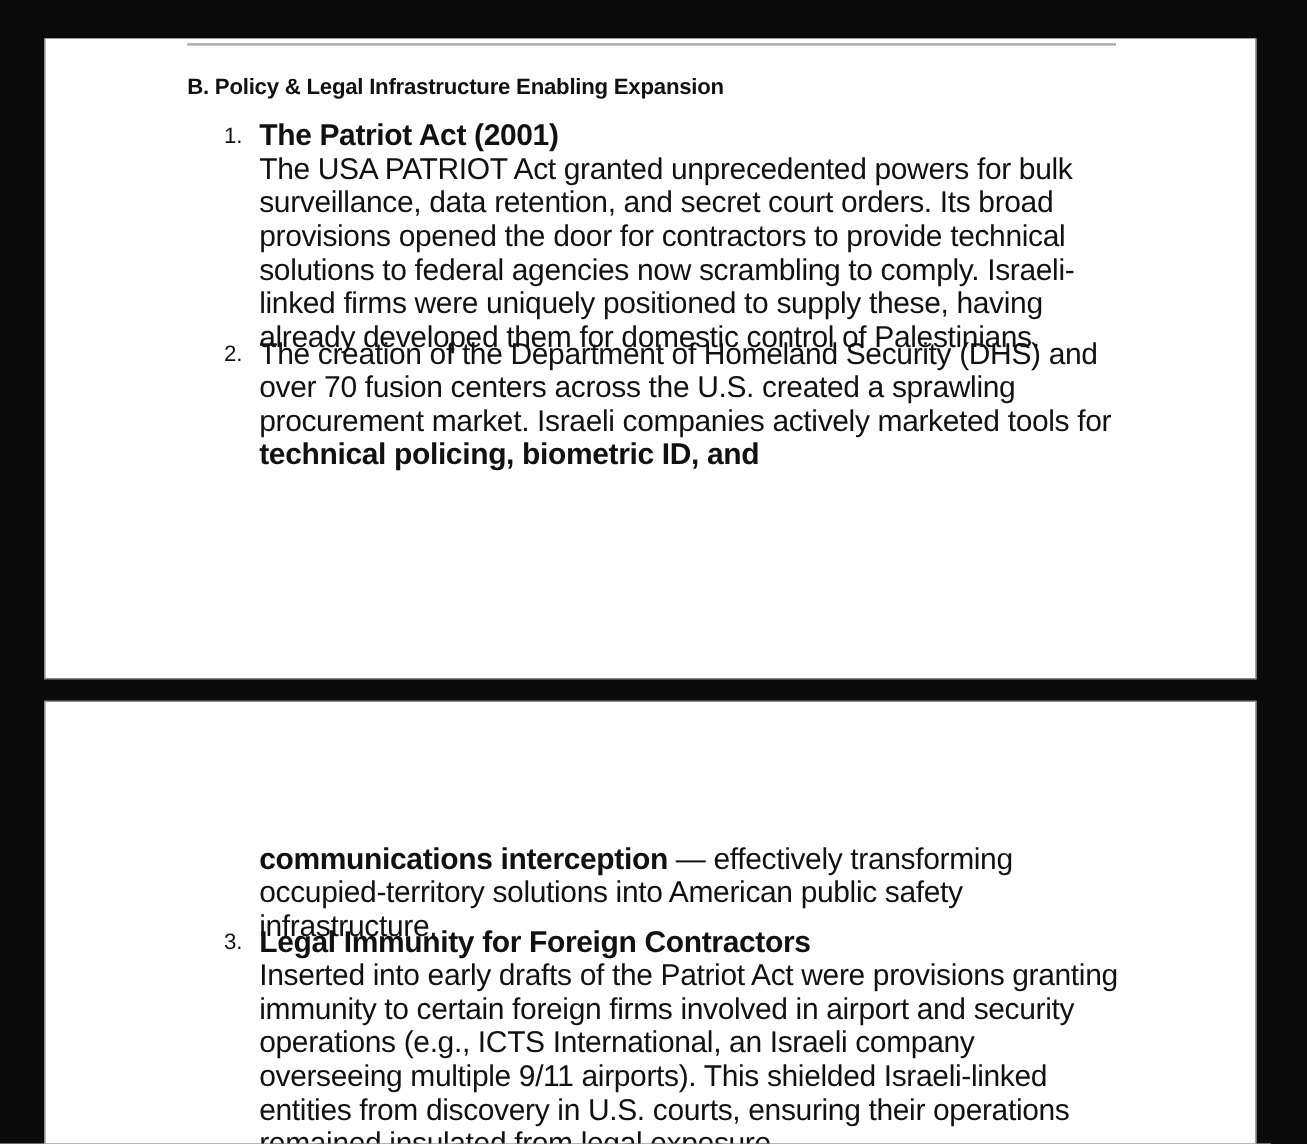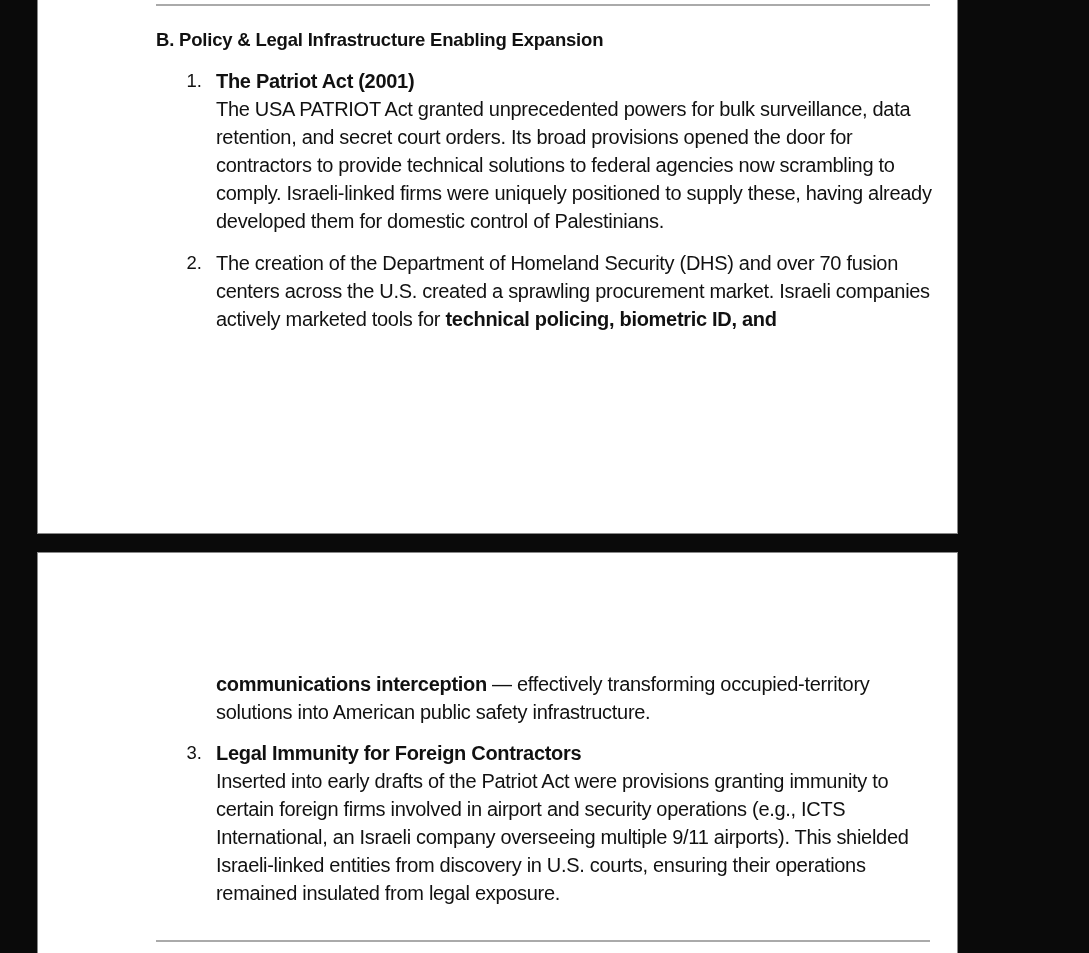--- a/index.html
+++ b/index.html
@@ -4,33 +4,34 @@
 <style>
   html, body { margin: 0; padding: 0; }
   body {
     width: 1089px; height: 953px; overflow: hidden;
     background: #0a0a0a;
     font-family: "Liberation Sans", "DejaVu Sans", sans-serif;
     color: #111;
     position: relative;
   }
   .page {
-    position: absolute; left: 37px; width: 921px;
+    position: absolute; left: 37px; width: 1010px;
     background: #fff;
     border-left: 1px solid #888; border-right: 1px solid #888;
     box-sizing: border-box;
+    margin-top: 32px;
   }
   .page1 { top: 0; height: 534px; border-bottom: 1px solid #888; }
   .page2 { top: 552px; height: 401px; border-top: 1px solid #888; padding-left: 36px; }
   .rule { position: absolute; left: 118px; width: 774px; height: 0; border-top: 2px solid #aaa; }
   .text { position: absolute; left: 118px; width: 780px; font-size: 18.5px; line-height: 28px; letter-spacing: -0.2px; }
   .heading { font-weight: bold; }
   .item { position: absolute; left: 118px; width: 790px; }
   .num { position: absolute; left: 0; width: 46px; text-align: right; font-size: 18.5px; line-height: 28px; }
-  .body { position: absolute; left: 60px; width: 720px; font-size: 20px; line-height: 28px; letter-spacing: -0.3px; }
+  .body { position: absolute; left: 60px; width: 720px; font-size: 25px; line-height: 28px; letter-spacing: -0.3px; }
   .b { font-weight: bold; }
 </style>
 </head>
 <body>
 
 <div class="page page1">
   <div class="rule" style="top:4px;"></div>
   <div class="text heading" style="top:26px;">B. Policy &amp; Legal Infrastructure Enabling Expansion</div>
 
   <div class="item" style="top:67px;">

